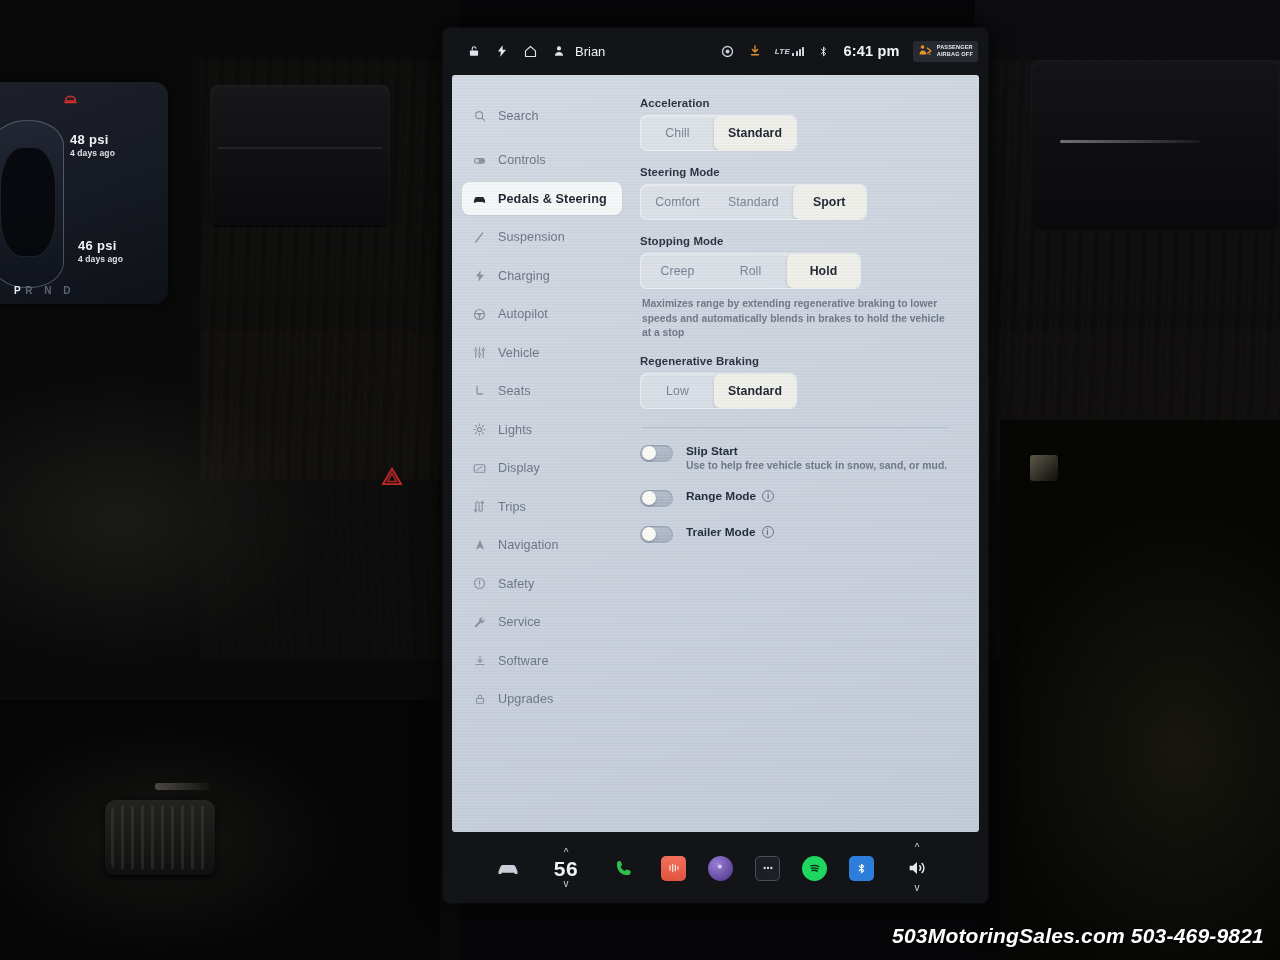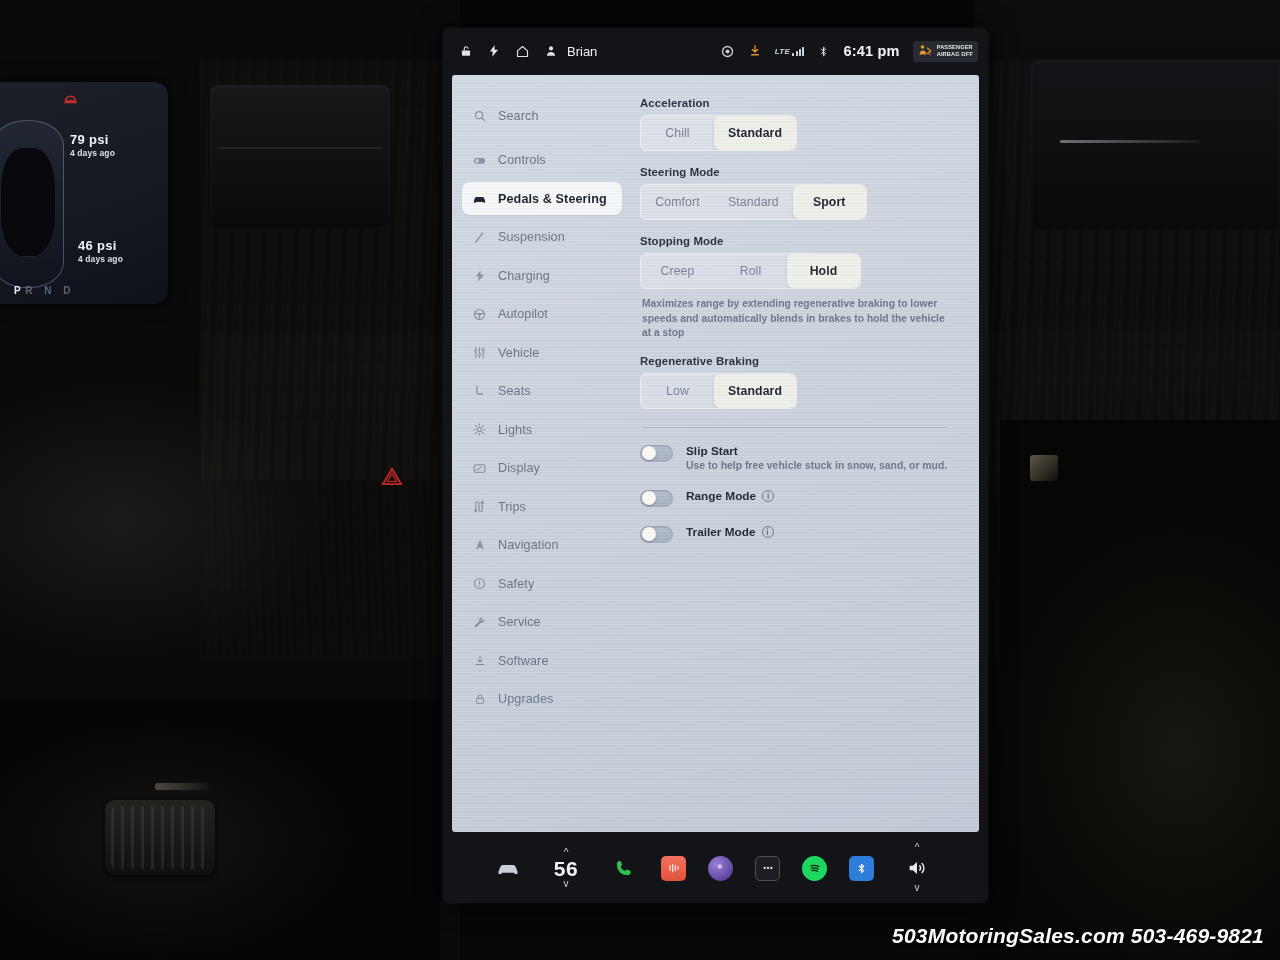--- a/index.html
+++ b/index.html
@@ -143,21 +143,21 @@
     position: absolute; left: 443px; top: 28px; width: 545px; height: 875px;
     background: #121418;
     border-radius: 7px;
     box-shadow: 0 0 26px rgba(0,0,0,.95), 0 0 3px rgba(120,130,150,.25);
   }
   .statusbar {
     position:absolute; left:0; top:0; width:545px; height:46px;
     display:flex; align-items:center;
     color:#e9ecf1; font-size:12.5px;
   }
-  .sb-left { display:flex; align-items:center; gap:14px; padding-left:16px; }
+  .sb-left { display:flex; align-items:center; gap:14px; padding-left:16px;margin-left:8px; }
   .sb-right { display:flex; align-items:center; gap:13px; margin-left:auto; padding-right:10px;}
   .sb-ico { display:flex; align-items:center; justify-content:center; }
   .sb-name { font-size:13px; color:#eef1f6; margin-left:-5px; }
   .sb-time { font-size:14.5px; font-weight:600; color:#f2f4f8; letter-spacing:.2px;}
   .lte-txt { font-size:8px; font-weight:700; letter-spacing:.3px; color:#cdd3dc; margin-right:1px;}
   .lte-wrap { display:flex; align-items:center; gap:1px;font-style:italic;}
   .bars { display:flex; align-items:flex-end; gap:1.2px; }
   .bars i { display:block; width:2.2px; background:#cdd3dc; border-radius:.5px;}
   .airbag {
     display:flex; align-items:center; gap:4px;
@@ -283,21 +283,21 @@
   <div class="cluster">
     <div class="cluster-car"></div>
     <div class="tpms-icon">
       <svg viewBox="0 0 24 24" width="17" height="17">
         <path d="M5 17a7 7 0 0 1 14 0z" fill="none" stroke="#d8302c" stroke-width="2"></path>
         <path d="M4 19h16" stroke="#d8302c" stroke-width="2" stroke-linecap="round"></path>
         <text x="12" y="17" font-size="7" fill="#d8302c" text-anchor="middle">!</text>
       </svg>
     </div>
     <div class="psi psi-1">
-      <span>79 psi</span>
+      <span>48 psi</span>
       <small>4 days ago</small>
     </div>
     <div class="psi psi-2">
       <span>46 psi</span>
       <small>4 days ago</small>
     </div>
     <div class="prnd">
       <b>P</b><span>R N D</span>
     </div>
   </div>

